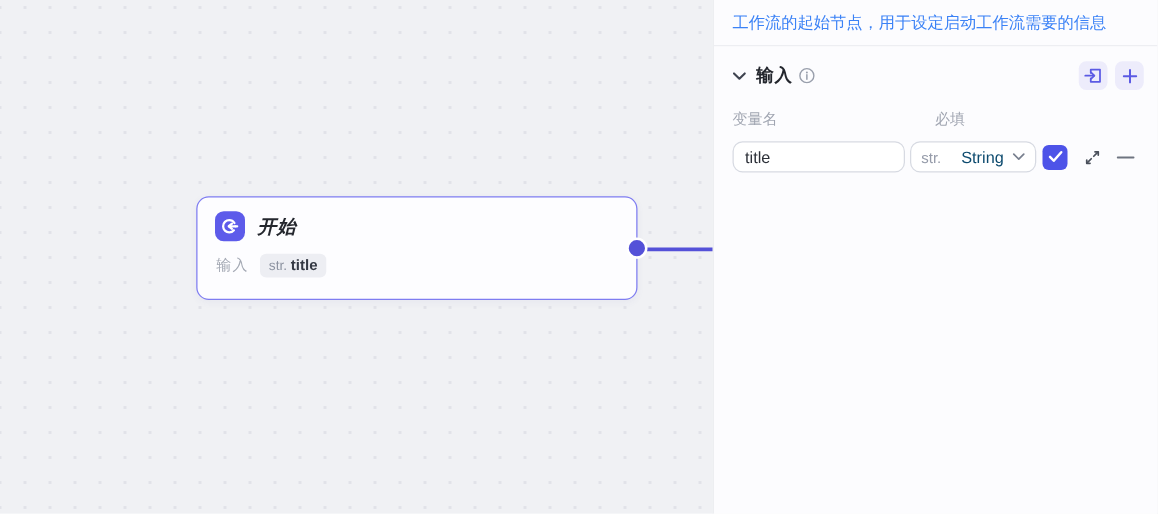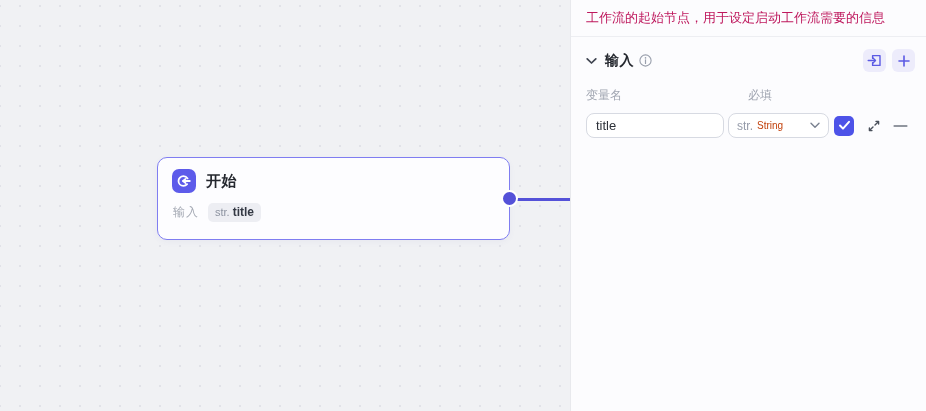--- a/index.html
+++ b/index.html
@@ -34,21 +34,21 @@
   }
   .node-header {
     display: flex; align-items: center; gap: 10px;
     padding: 11px 14px 0 14px;
   }
   .node-icon {
     width: 24px; height: 24px; border-radius: 7px;
     background: #5d5bea; flex: 0 0 auto;
     display: flex; align-items: center; justify-content: center;
   }
-  .node-title { font-size: 15px; font-weight: 700; color: #24272e; letter-spacing: .5px; }
+  .node-title { font-size: 15px; font-weight: 700; color: #24272e; letter-spacing: .5px; font-style: italic; }
   .node-body {
     display: flex; align-items: center; gap: 9px;
     padding: 10px 14px 0 15px;
   }
   .io-label { font-size: 12px; color: #a3a8b3; letter-spacing: 1px; }
   .chip {
     display: inline-flex; align-items: baseline; gap: 3px;
     background: #edeef3; border-radius: 5px; padding: 2px 7px 3px;
   }
   .chip-prefix { font-size: 11px; color: #8d93a1; }
@@ -60,21 +60,21 @@
   }
 
   
   .panel {
     position: absolute; left: 570px; top: 0; width: 356px; height: 411px;
     background: #fcfcfe;
     border-left: 1px solid #e8e9ed;
   }
   .panel-desc {
     padding: 9px 15px 10px 15px;
-    font-size: 13px; line-height: 17px; color: #be185d;
+    font-size: 13px; line-height: 17px; color: #3b82f6;
   }
   .divider { border-top: 1px solid #edeef2; }
 
   .section-header {
     display: flex; align-items: center;
     margin: 12px 11px 0 15px; height: 23px;
   }
   .chev { display: flex; align-items: center; }
   .sec-title { font-size: 14px; font-weight: 700; color: #23262d; margin-left: 8px; letter-spacing: .5px; }
   .info-icon { display: flex; align-items: center; margin-left: 5px; }
@@ -104,21 +104,21 @@
     font-family: "Liberation Sans", sans-serif;
     font-size: 13px; color: #2c3038; outline: none;
   }
   .type-select {
     width: 101px; height: 25px; margin-left: 4px;
     border: 1px solid #d7dae2; border-radius: 8px;
     background: #fff; padding: 0 8px;
     display: flex; align-items: center; cursor: pointer;
   }
   .type-prefix { font-size: 12px; color: #959ba9; margin-right: 4px; }
-  .type-name { font-size: 10px; color: #c2410c; }
+  .type-name { font-size: 13px; color: #0c4a6e; margin-left: 12px; }
   .sel-chev { margin-left: auto; display: flex; align-items: center; }
   .checkbox {
     width: 20px; height: 20px; margin-left: 5px;
     border-radius: 5px; background: #4d53e8; cursor: pointer;
     display: flex; align-items: center; justify-content: center; flex: 0 0 auto;
   }
   .expand-btn { margin-left: 13px; display: flex; align-items: center; cursor: pointer; }
   .minus-btn  { margin-left: 12px; display: flex; align-items: center; cursor: pointer; }
 </style>
 </head>

